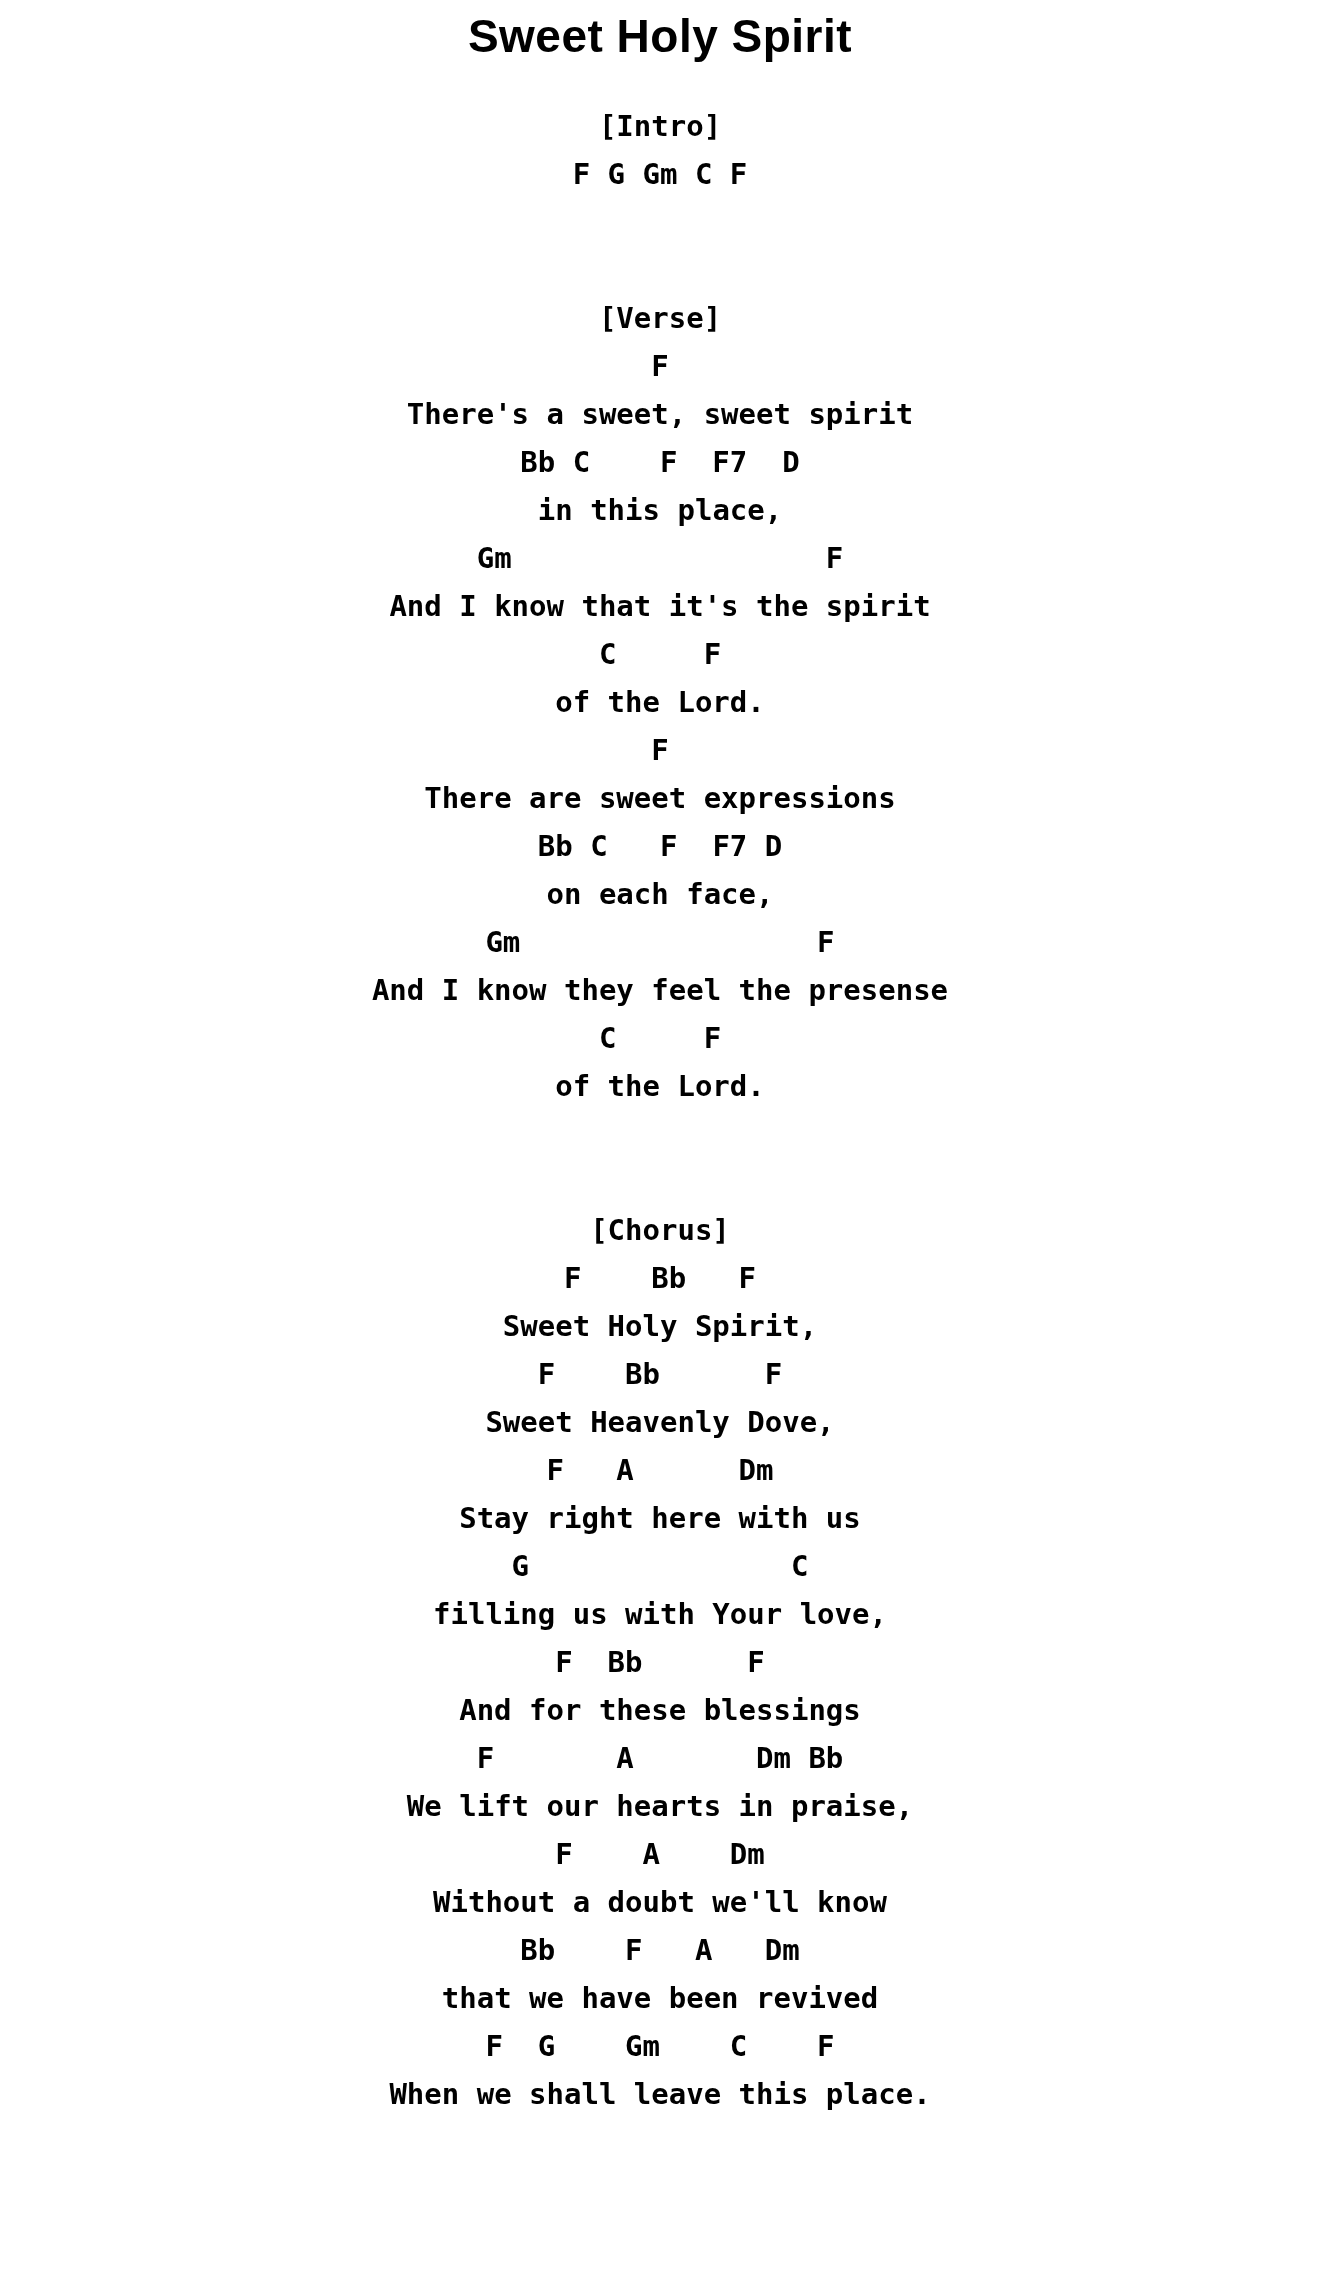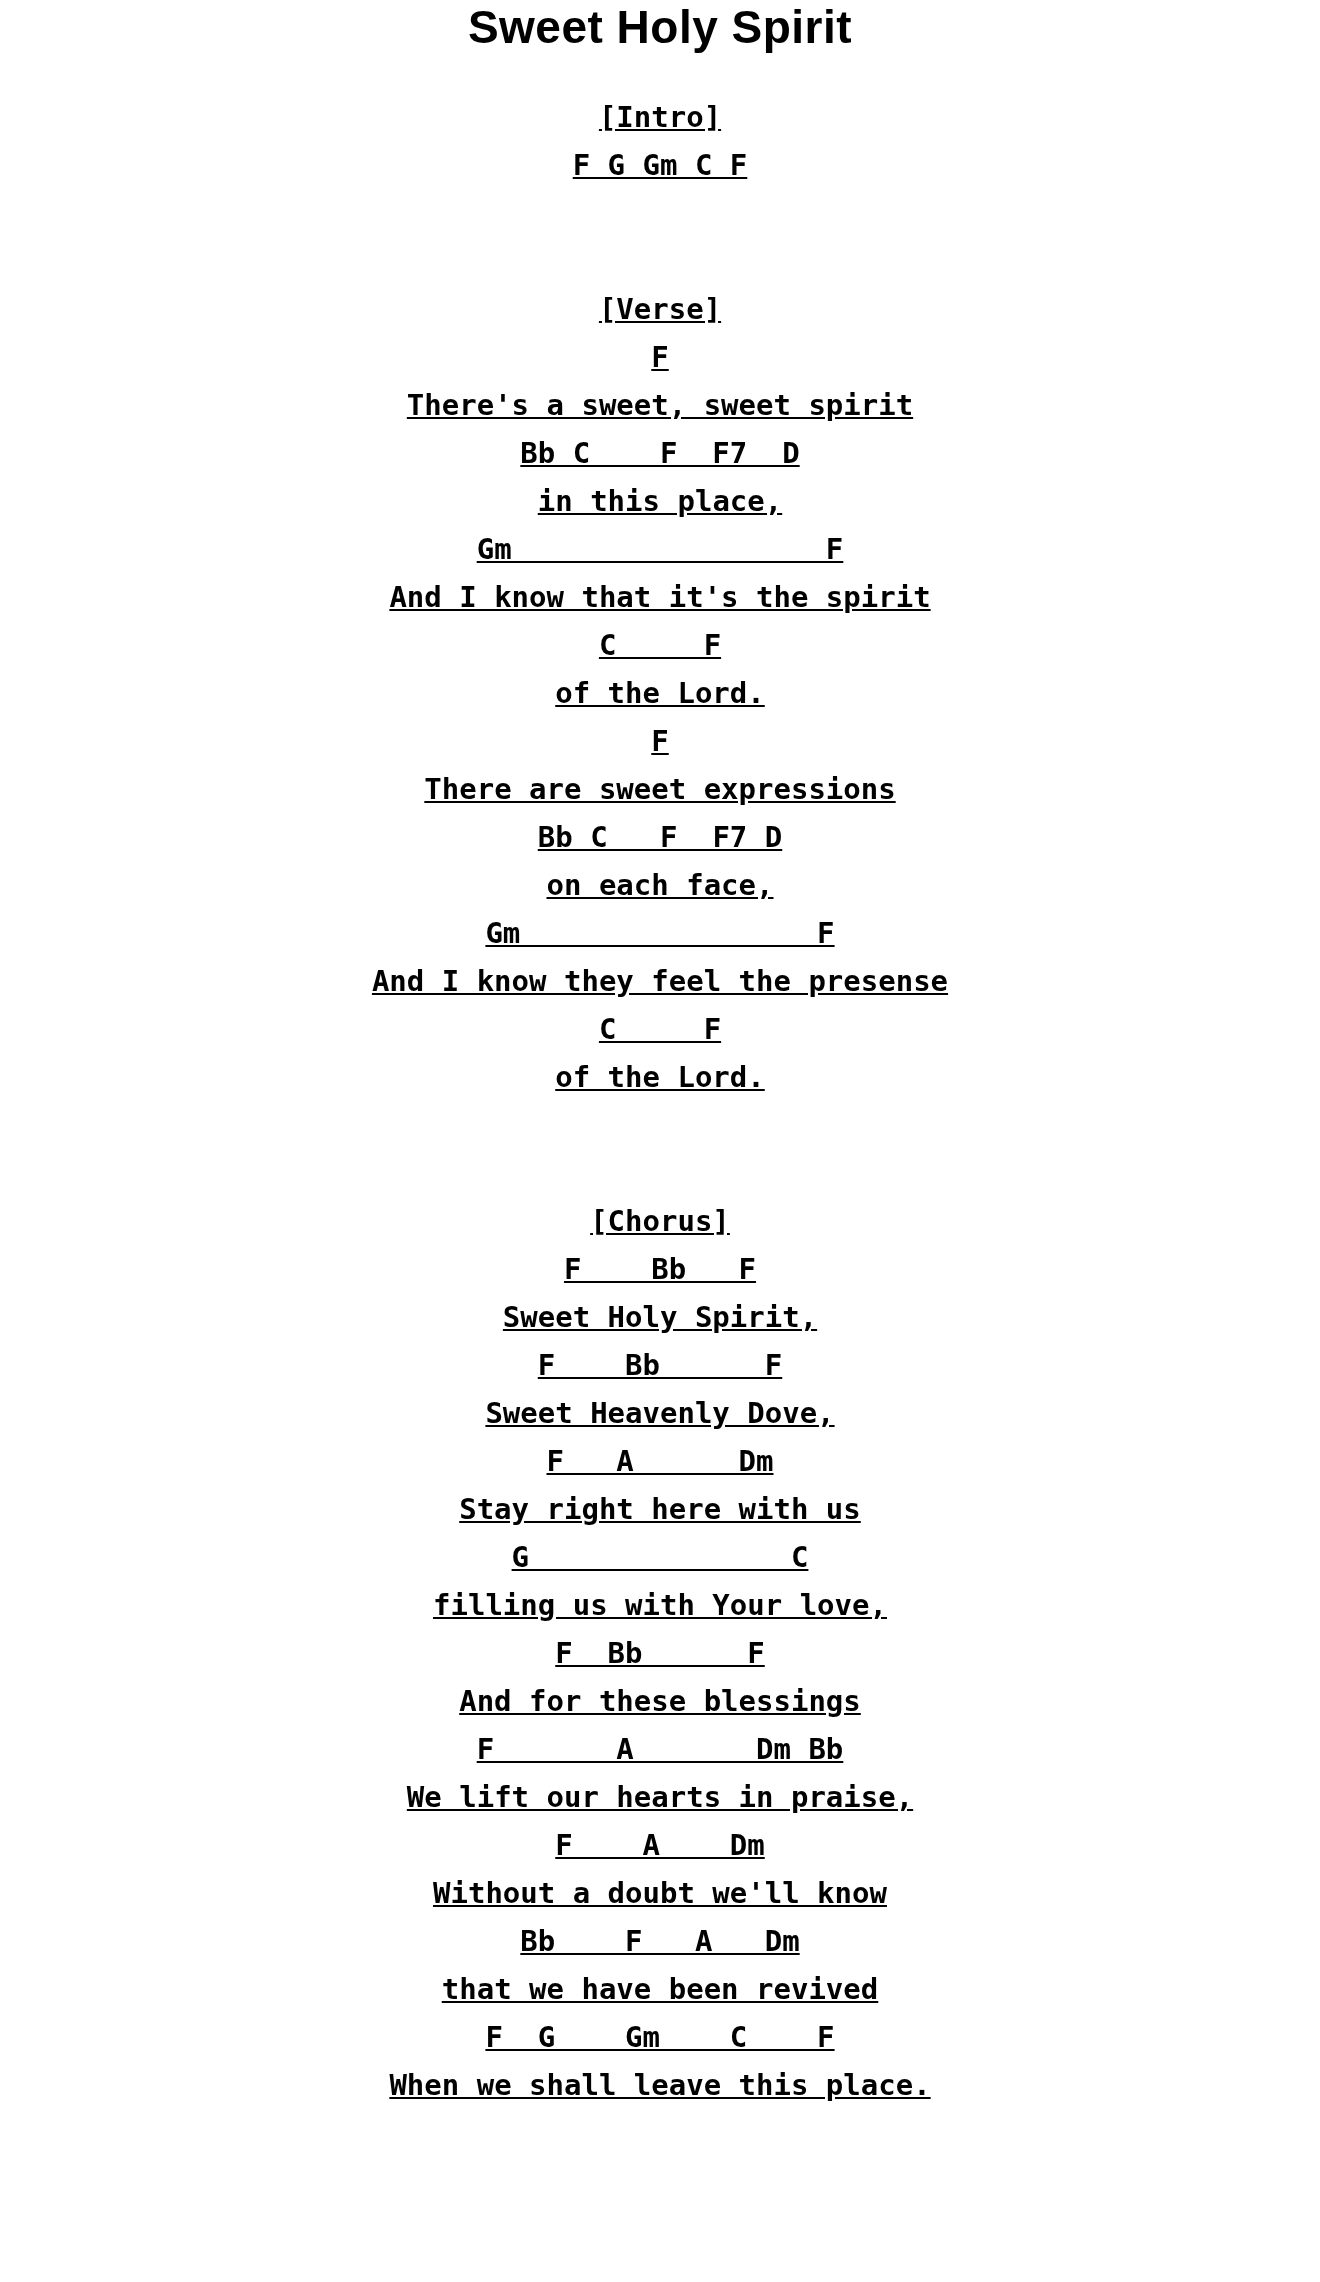--- a/index.html
+++ b/index.html
@@ -8,21 +8,21 @@
     background: #ffffff;
   }
   body {
     width: 1320px;
     min-height: 2282px;
     font-family: "DejaVu Sans Mono", "Liberation Mono", monospace;
     color: #000000;
   }
   .page {
     width: 1076px;
-    margin: 0 auto;
+    margin: 9px auto;
     box-sizing: border-box;
   }
   .song-title {
     text-align: center;
     font-family: "Liberation Sans", sans-serif;
     font-weight: bold;
     font-size: 46px;
     letter-spacing: 0.5px;
     margin: 0 0 0 0;
     padding: 0;
@@ -45,21 +45,20 @@
     font-family: "DejaVu Sans Mono", "Liberation Mono", monospace;
     font-size: 29px;
     line-height: 48px;
     white-space: pre;
     text-align: center;
     font-weight: bold;
   }
   .line {
     white-space: pre;
     display: block;
-    text-decoration: underline;
   }
   .line.blank {
     height: 48px;
   }
   .section-label {
     font-weight: bold;
   }
   .chords {
     font-weight: bold;
   }

